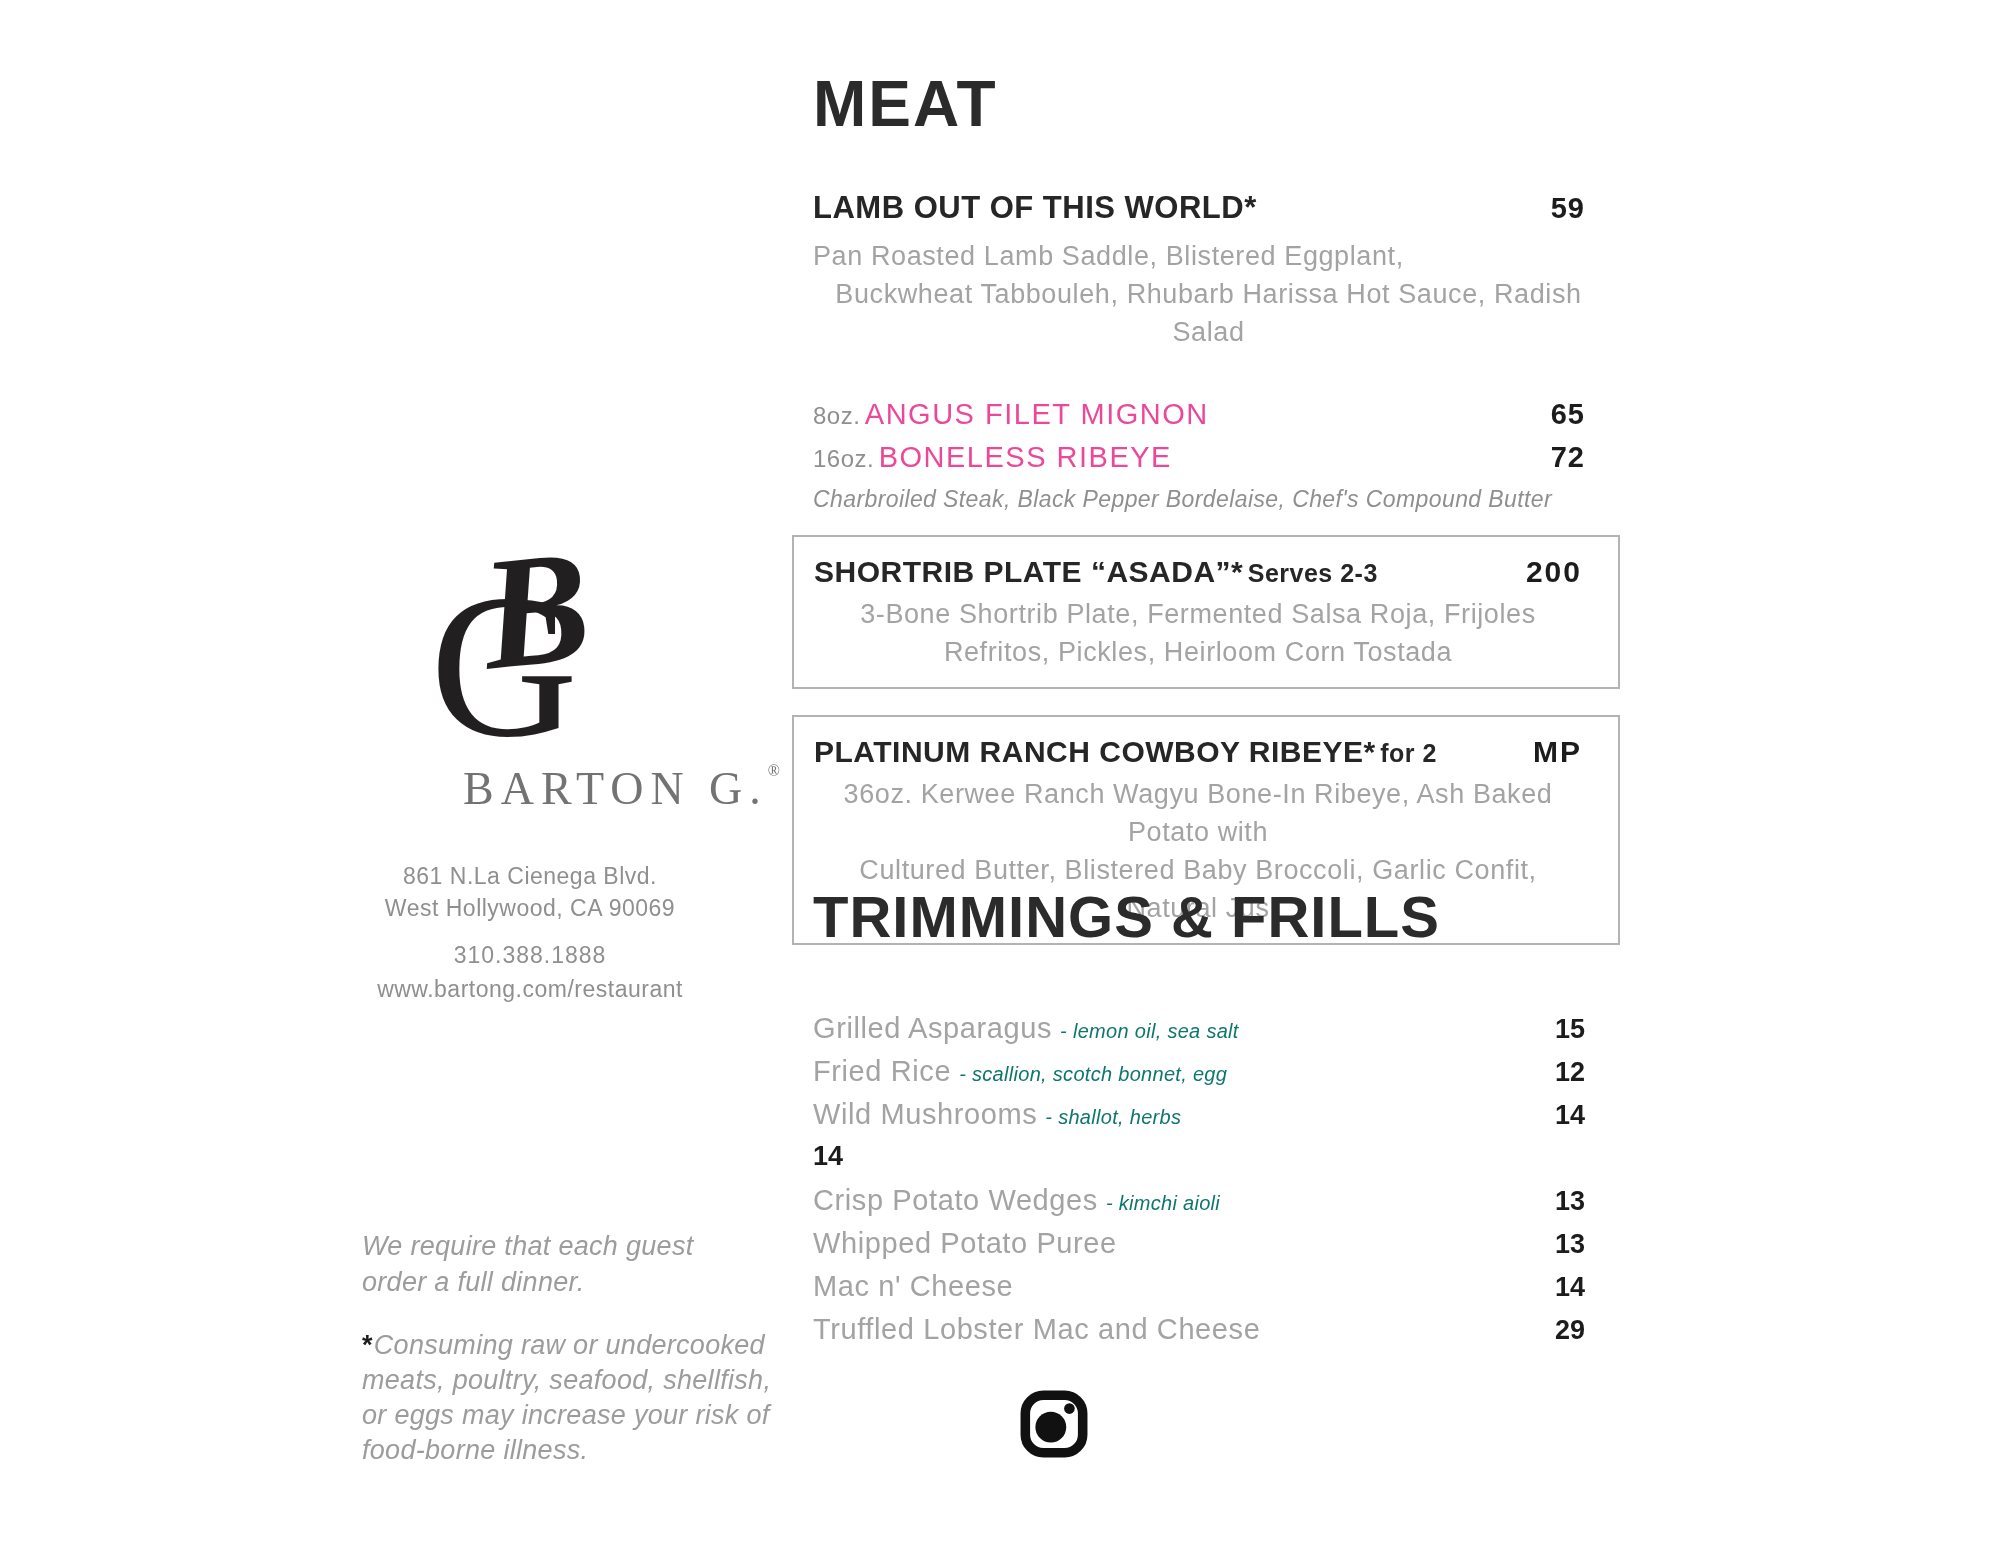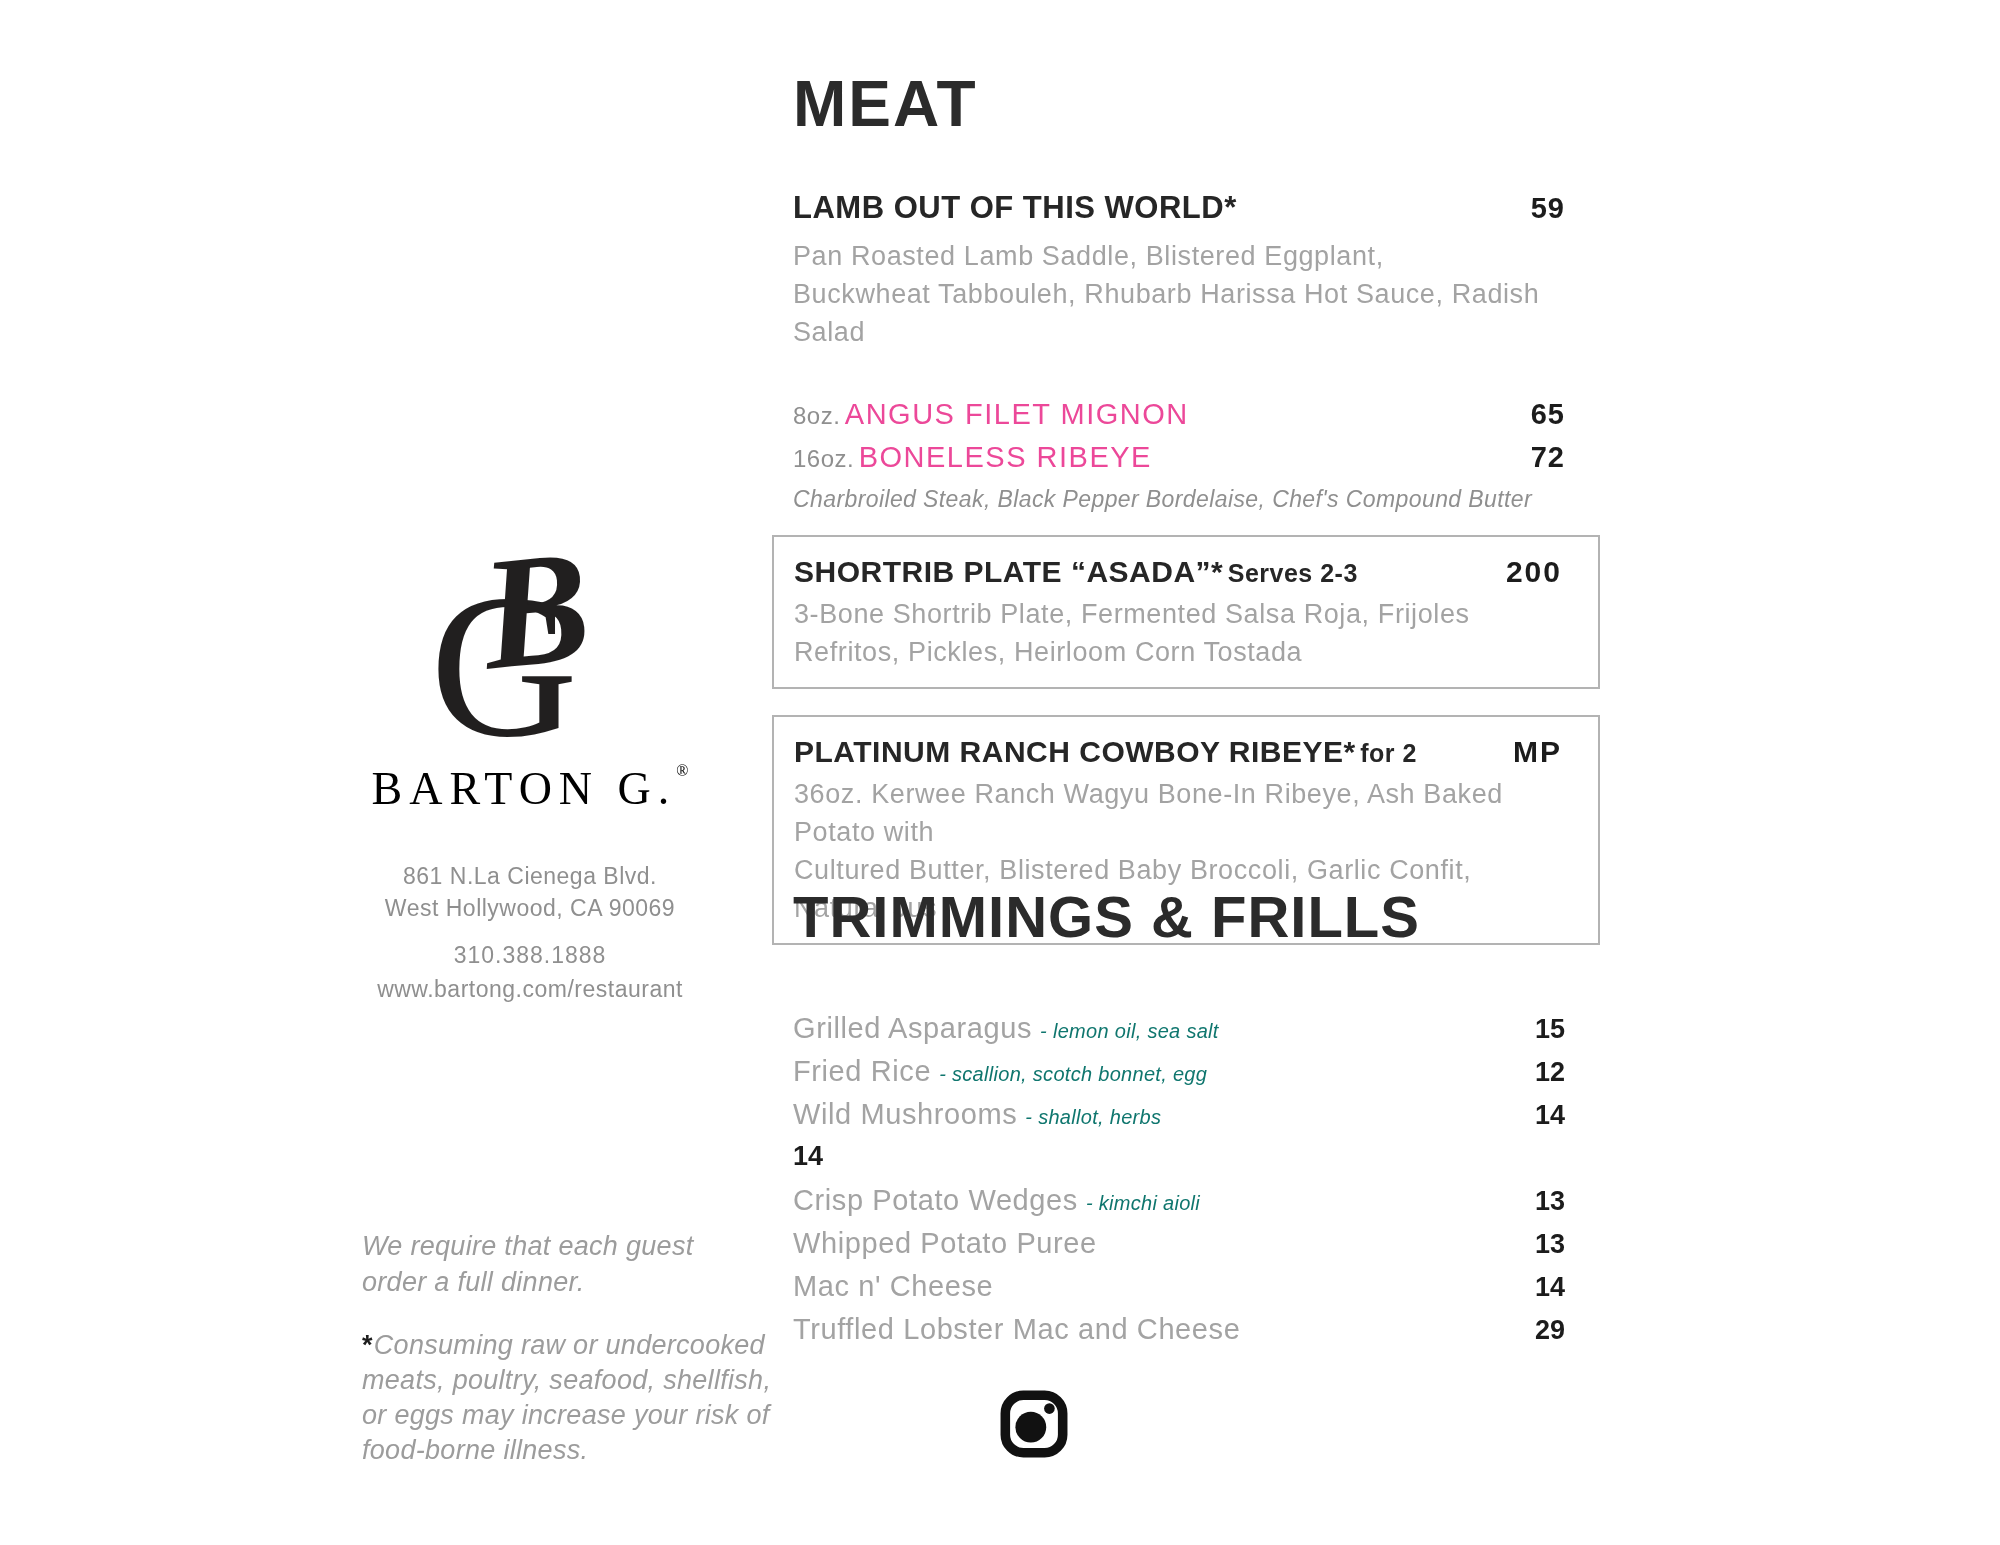--- a/index.html
+++ b/index.html
@@ -9,43 +9,43 @@
     height:1545px;
     background:#ffffff;
     font-family:"Liberation Sans", sans-serif;
     overflow:hidden;
   }
   .abs{position:absolute;}
 
   
   .logo-wrap{left:392px;top:535px;width:280px;height:225px;}
   .brand-name{
-    left:280px;top:762px;width:500px;text-align:center;
+    left:280px;top:762px;width:500px;text-align:right;
     font-family:"Liberation Serif", serif;
-    font-size:46px;color:#000000;letter-spacing:7px;font-weight:500;
+    font-size:46px;color:#737373;letter-spacing:7px;font-weight:500;
   }
   .brand-name sup{font-size:16px;letter-spacing:0;vertical-align:28px;}
   .addr{
     left:280px;top:860px;width:500px;text-align:center;
     font-size:23px;color:#8f8f8f;letter-spacing:0.5px;line-height:32px;
   }
   .phone{left:280px;top:942px;width:500px;text-align:center;font-size:23px;color:#8f8f8f;letter-spacing:1px;}
   .website{left:280px;top:976px;width:500px;text-align:center;font-size:23px;color:#8f8f8f;letter-spacing:0.5px;}
   .policy{
     left:362px;top:1228px;width:420px;
     font-style:italic;font-size:27px;color:#9c9c9c;line-height:36px;letter-spacing:0.3px;
   }
   .disclaimer{
     left:362px;top:1328px;width:430px;
     font-style:italic;font-size:27px;color:#9c9c9c;line-height:35px;letter-spacing:0.3px;
   }
   .disclaimer .star{color:#1d1d1d;font-style:normal;font-weight:bold;margin-right:1px;}
 
   
-  .main{left:772px;top:0;width:812px;height:1090px;}
+  .main{left:792px;top:0;width:812px;height:1090px;text-align:center;}
   .m-abs{position:absolute;}
   .heading{
     font-weight:bold;color:#2b2b2b;letter-spacing:2px;line-height:1;
   }
   .meat-heading{left:21px;top:72px;font-size:64px;}
   .trim-heading{left:21px;top:888px;font-size:58px;letter-spacing:1px;}
 
   .row{left:21px;width:772px;display:flex;justify-content:space-between;align-items:baseline;}
   .item-name{font-weight:bold;font-size:31px;color:#262626;letter-spacing:0.5px;}
   .price{font-weight:bold;font-size:29px;color:#1c1c1c;letter-spacing:1px;}

